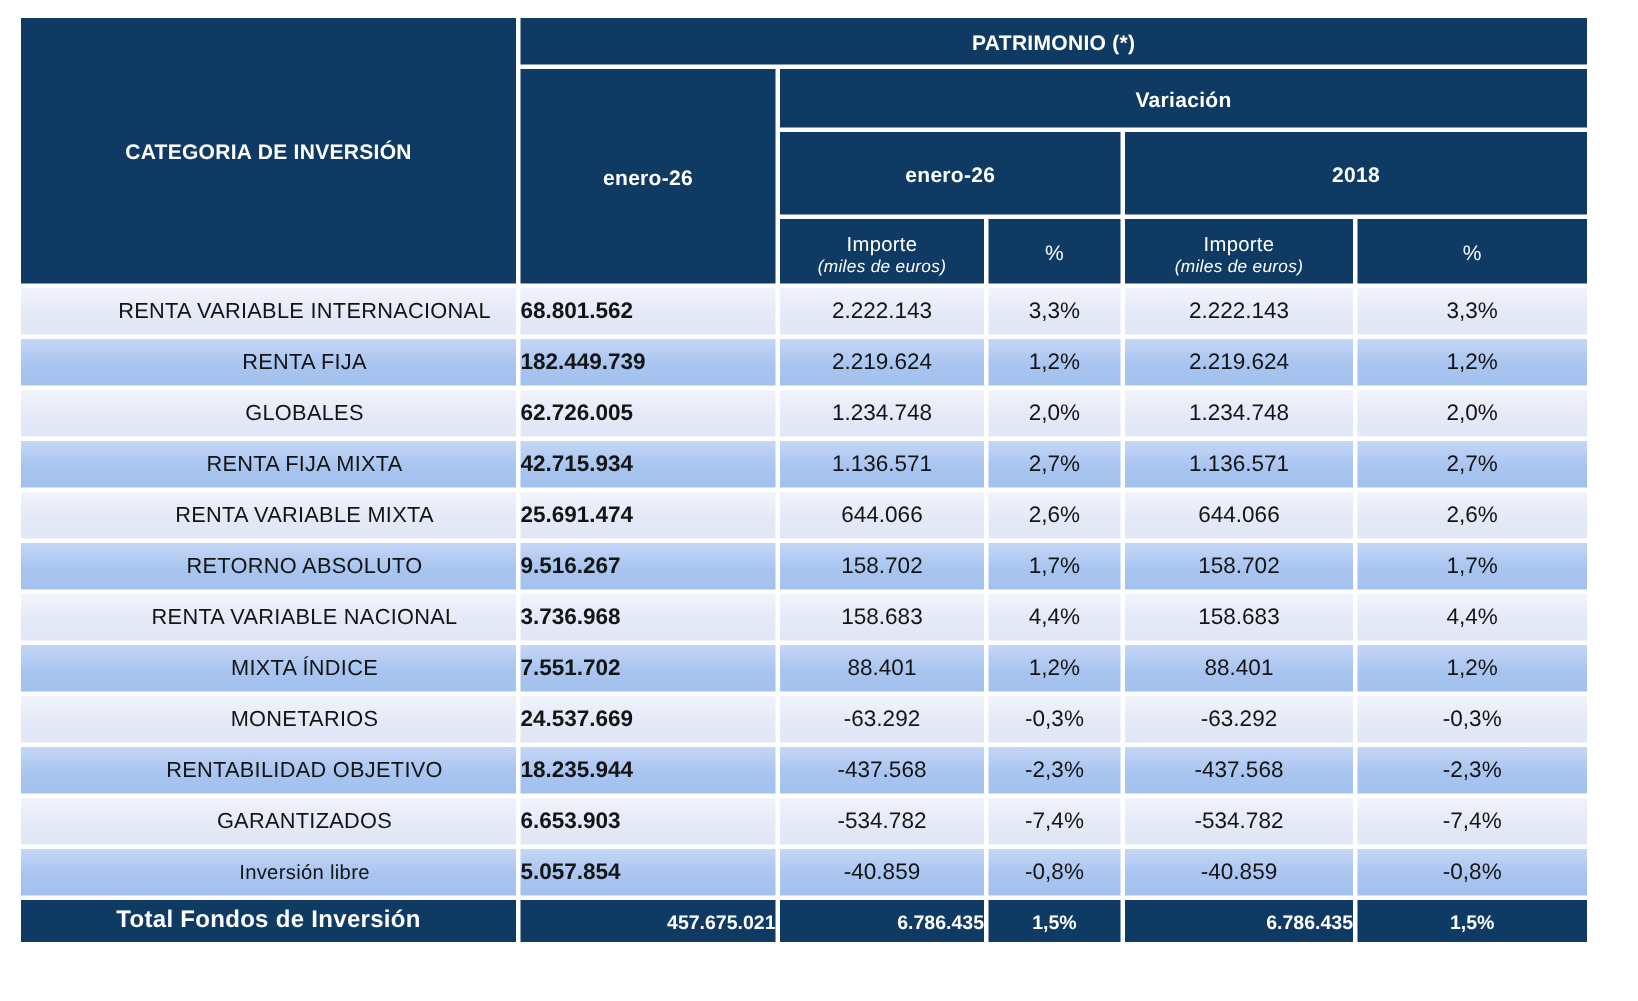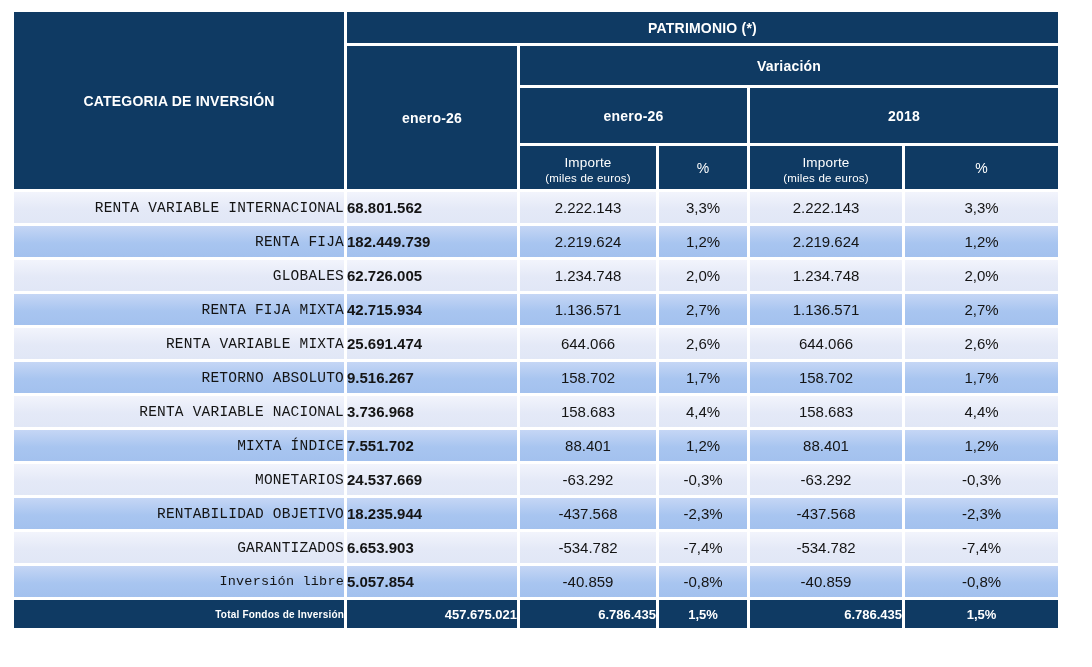--- a/index.html
+++ b/index.html
@@ -43,51 +43,50 @@
     vertical-align: middle;
     font-size: 14px;
     letter-spacing: 0.2px;
   }
   tr.h-patrimonio th { height: 31px; }
   tr.h-variacion th  { height: 39px; }
   tr.h-periods th    { height: 55px; }
   tr.h-units th      { height: 43px; font-weight: normal; }
 
   .importe-main { display: block; font-size: 13.5px; color: #ffffff; line-height: 17px; margin-top: 3px; }
-  .importe-sub  { display: block; font-size: 11.5px; color: #ffffff; line-height: 14px; }
+  .importe-sub  { display: block; font-size: 11.5px; font-style: italic; color: #ffffff; line-height: 14px; }
 
   tbody td { height: 31px; vertical-align: middle; font-size: 15px; color: #141414; }
 
   tr.r-light td { background: linear-gradient(180deg, #f2f4fc 0%, #e4e9f7 55%, #e1e7f6 100%); }
   tr.r-med td   { background: linear-gradient(180deg, #c5d6f5 0%, #a8c5f0 55%, #a3c1ee 100%); }
 
   td.cat {
-    text-align: right;
+    text-align: center;
     padding-left: 48px;
     font-size: 14.5px;
     letter-spacing: 0.2px;
     white-space: nowrap;
-    font-family: Liberation Mono, monospace;
   }
   td.cat.cat-small { font-size: 13.5px; }
 
   td.patr {
     text-align: left;
     font-weight: bold;
     font-size: 15px;
   }
   td.num { text-align: center; font-size: 15px; }
 
   tr.total td {
     background: #0f3a63;
     color: #ffffff;
     font-weight: bold;
     height: 28px;
   }
-  tr.total td.t-label { text-align: right; font-size: 10px; letter-spacing: 0.2px; }
+  tr.total td.t-label { text-align: center; font-size: 16px; letter-spacing: 0.2px; }
   tr.total td.t-right { text-align: right; font-size: 13px; }
   tr.total td.t-center { text-align: center; font-size: 13px; }
 
   .footnote {
     position: absolute;
     left: 13px;
     top: 634px;
     font-style: italic;
     font-size: 15px;
     color: #111111;

